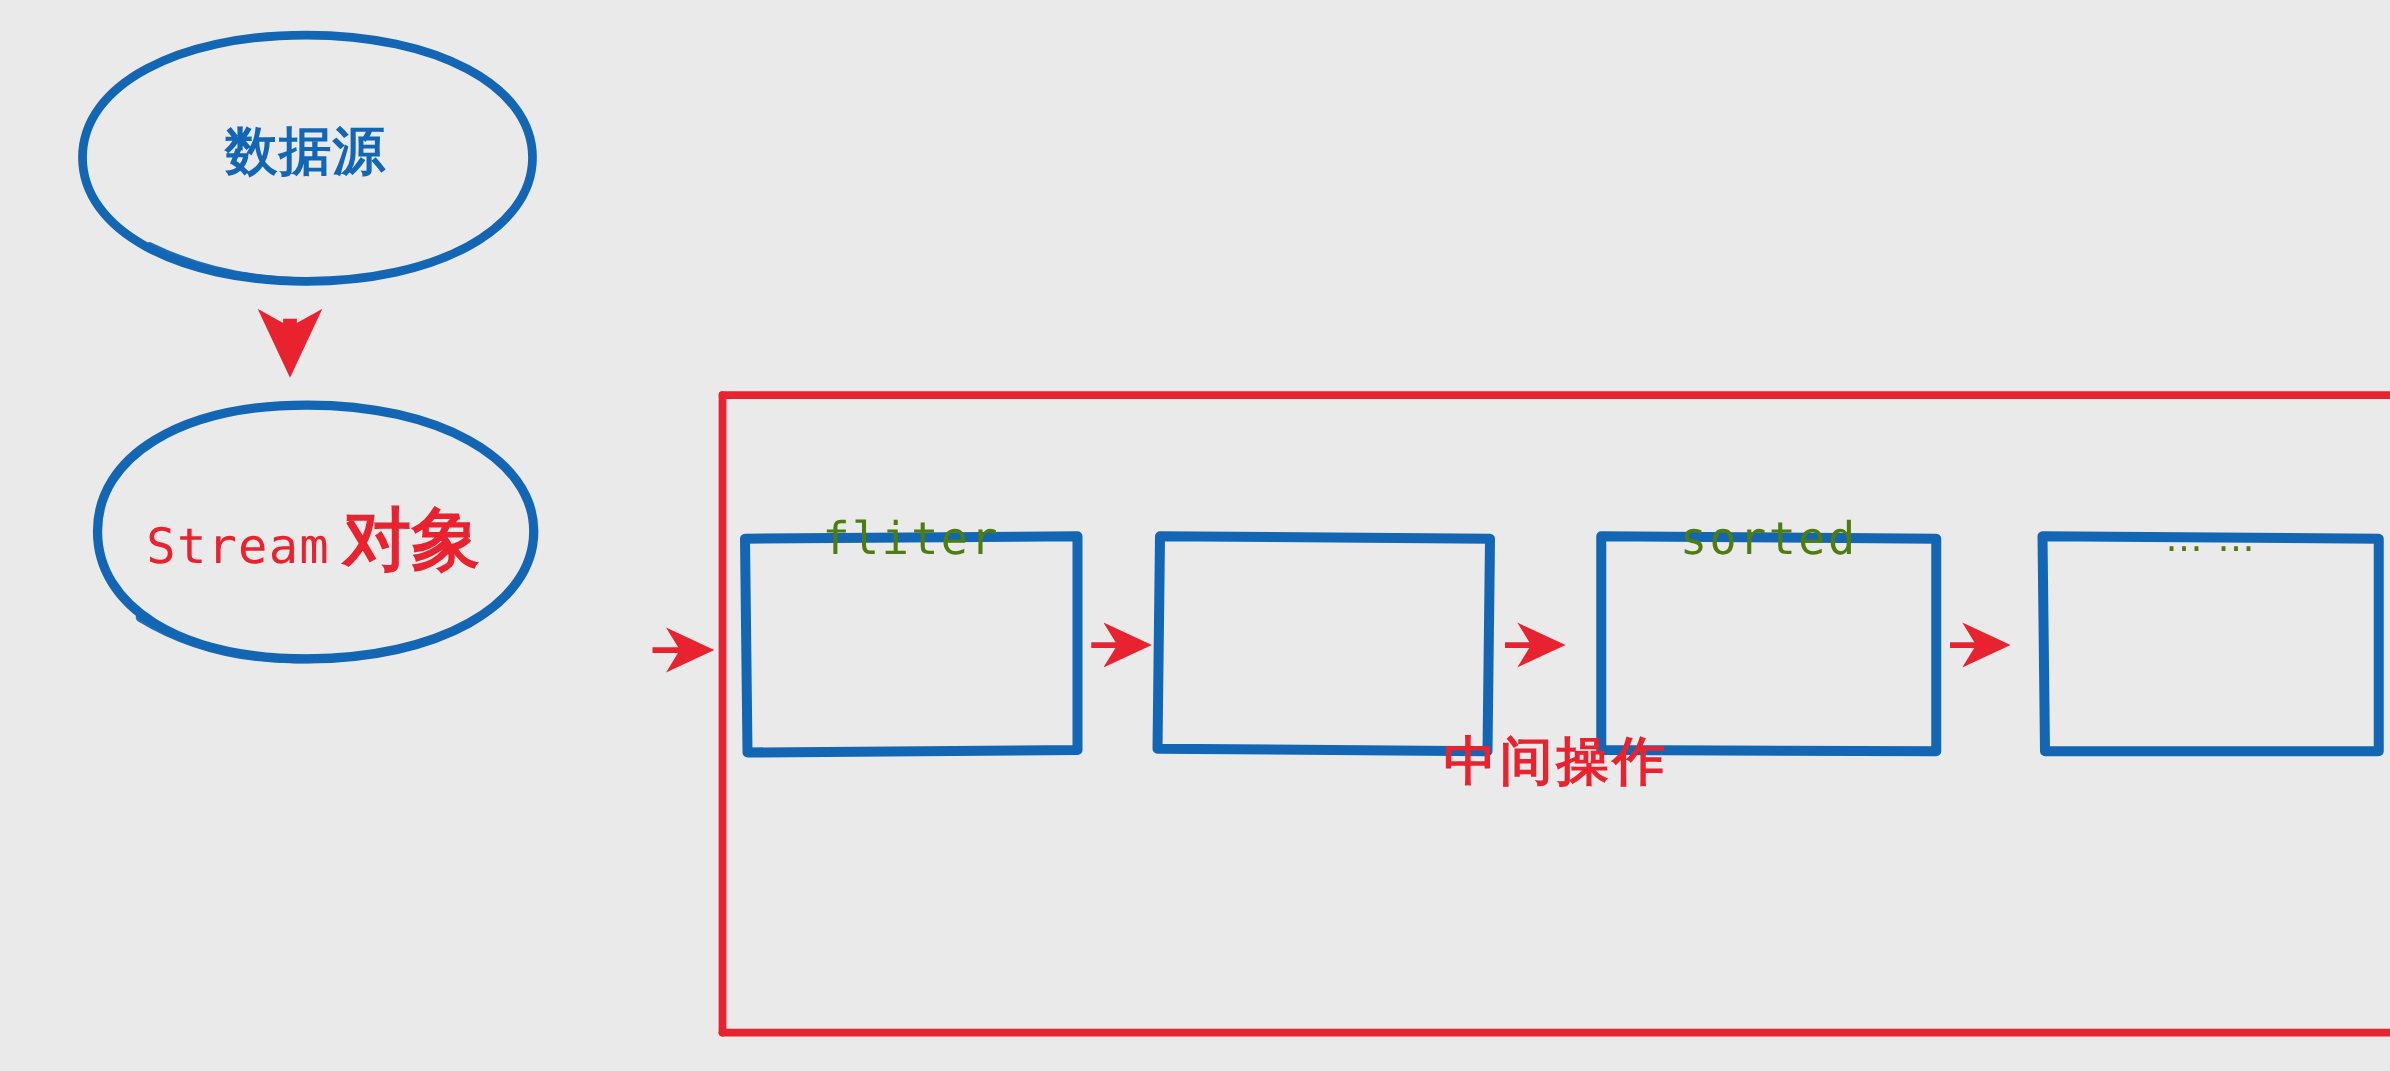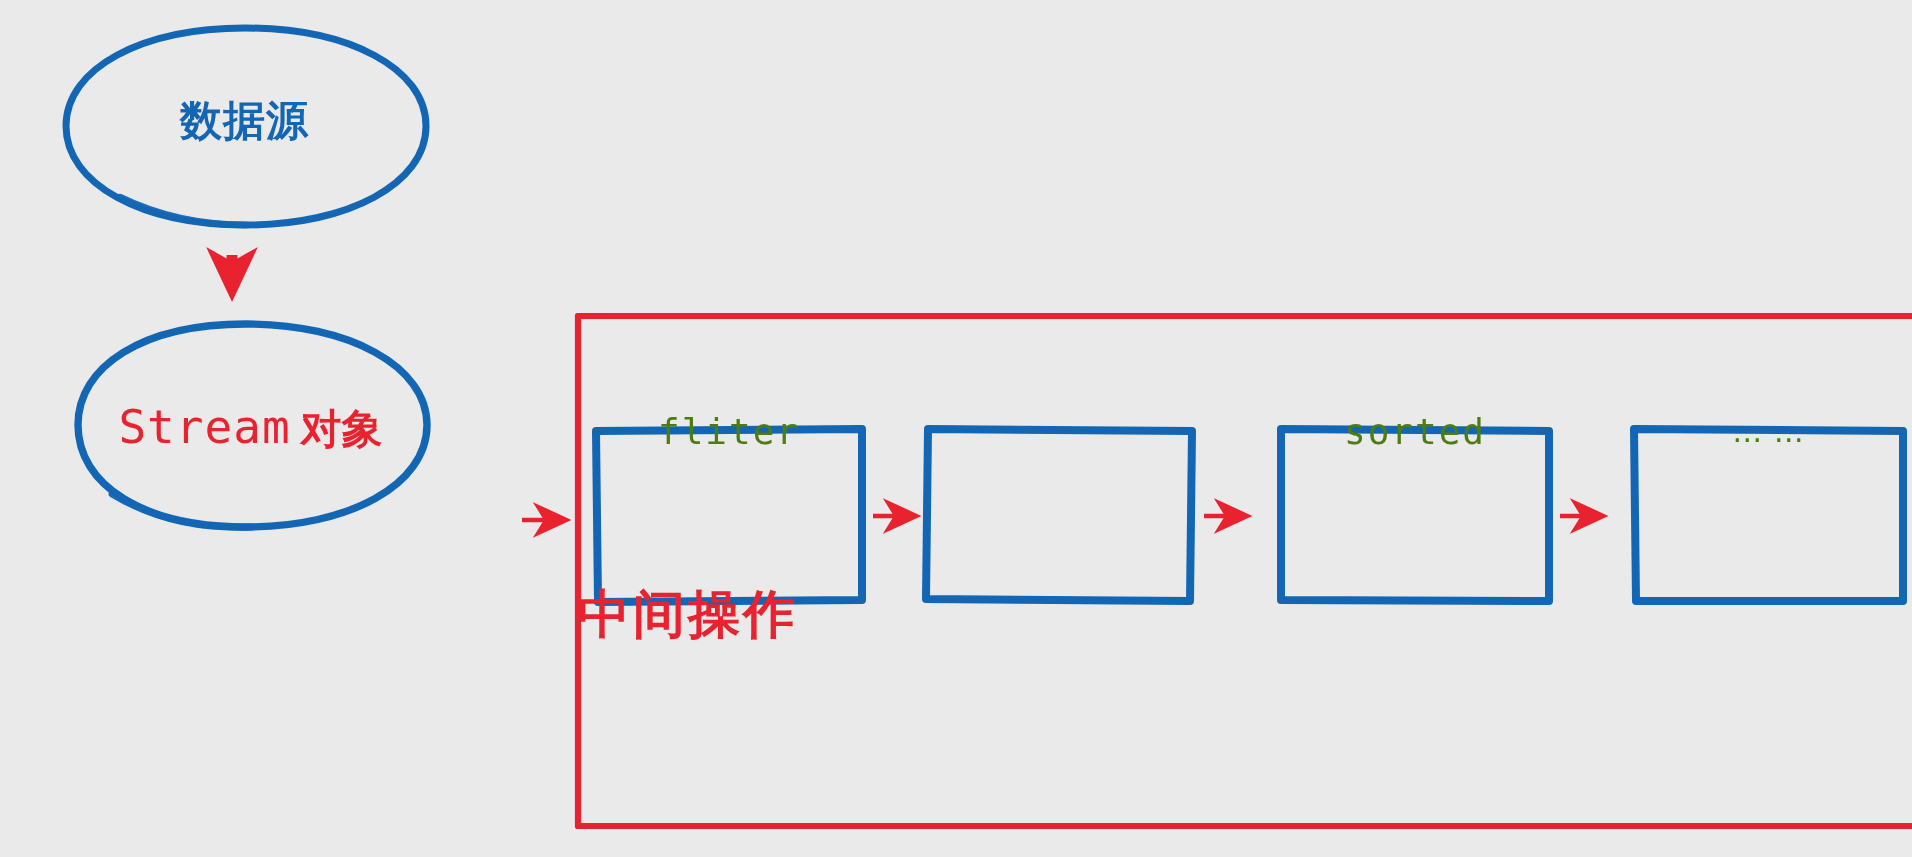--- a/index.html
+++ b/index.html
@@ -57,28 +57,28 @@
     left: 0;
     top: 400px;
     width: 489px;
     text-align: center;
     color: #e8232f;
     font-size: 40px;
   }
   .lbl-stream .mono-hand {
     font-family: "DejaVu Sans Mono", monospace;
     font-weight: normal;
-    font-size: 46px;
+    font-size: 39px;
     letter-spacing: 1px;
     margin-left: 12px;
   }
   .lbl-stream .cjk-bold {
     font-family: "DejaVu Sans", sans-serif;
     font-weight: bold;
-    font-size: 41px;
+    font-size: 55px;
     margin-left: 10px;
   }
 
   .box-text {
     position: absolute;
     text-align: center;
     color: #4d7c0f;
     font-family: "DejaVu Sans Mono", monospace;
     font-size: 36px;
     letter-spacing: 2px;
@@ -88,25 +88,25 @@
     font-family: "DejaVu Sans", sans-serif;
     font-size: 30px;
     letter-spacing: 1px;
     top: 410px;
   }
 
   .lbl-middle {
     left: 578px;
     top: 584px;
     width: 1334px;
-    text-align: left;
+    text-align: center;
     color: #e8232f;
     font-family: "DejaVu Sans", sans-serif;
     font-weight: bold;
-    font-size: 52px;
+    font-size: 42px;
     letter-spacing: 3px;
   }
 </style>
 </head>
 <body>
 
 <div id="diagram-root">
 
   <svg class="layer-svg" viewBox="0 0 1912 857">
     <defs>

